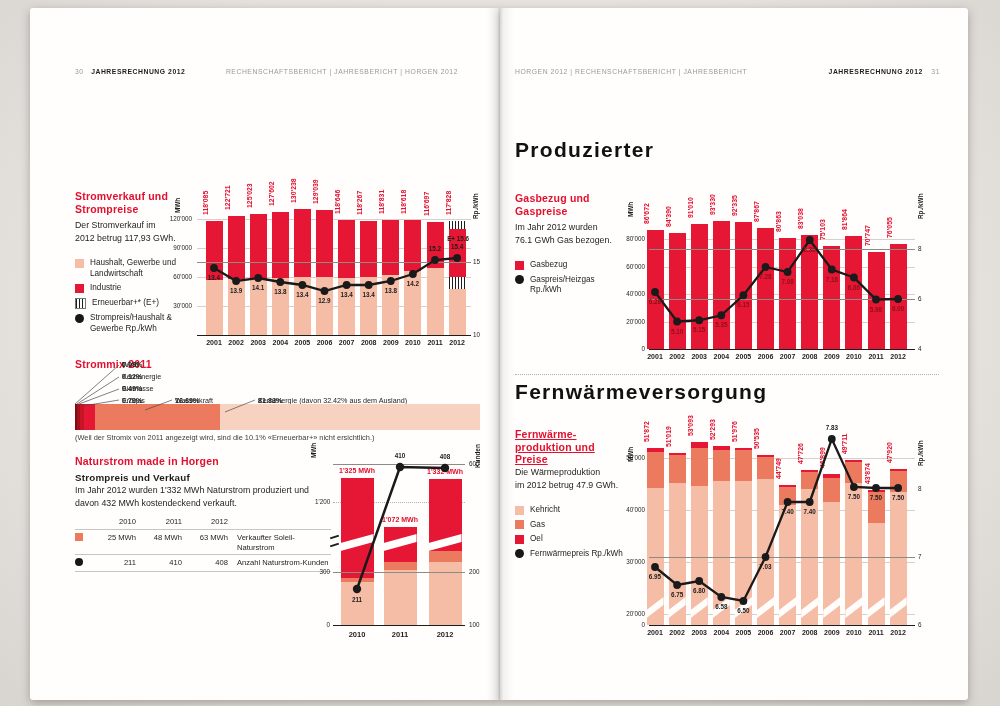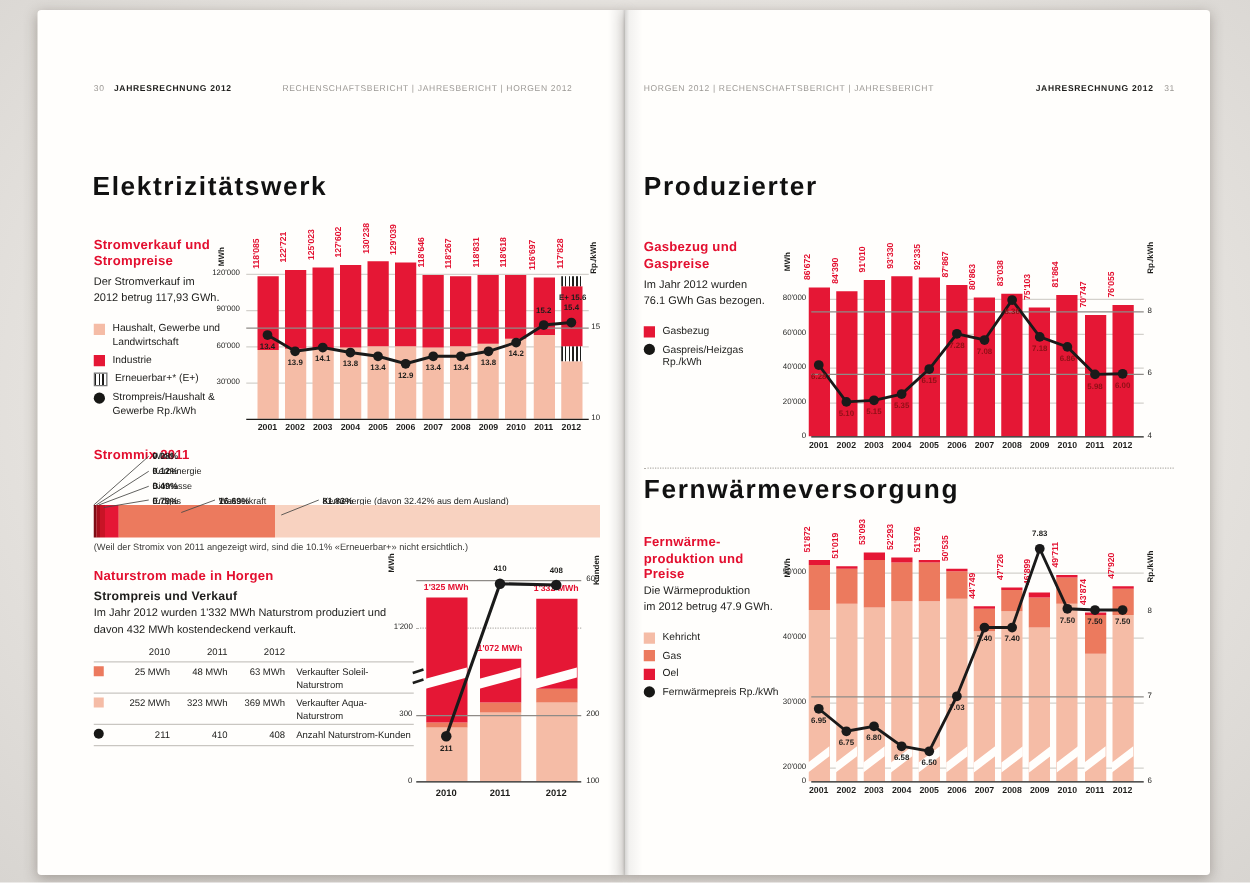--- a/index.html
+++ b/index.html
@@ -83,21 +83,20 @@
 
   <div class="page page-left">
     <div class="pagehead" style="left:45px;top:60px;width:383px;">
       <span>
         <span class="ph-num">30</span>
         <span class="ph-title">JAHRESRECHNUNG 2012</span>
       </span>
       <span>RECHENSCHAFTSBERICHT | JAHRESBERICHT | HORGEN 2012</span>
     </div>
 
-    <h1 class="main-title" style="left:44px;top:130px;">Elektrizitätswerk</h1>
 
     <div class="sec-heading" style="left:45px;top:182px;">Stromverkauf und
 Strompreise</div>
     <p class="intro" style="left:45px;top:211px;width:130px;">Der Stromverkauf im
 2012 betrug 117,93 GWh.</p>
 
     <div class="legend" style="left:45px;top:250px;width:128px;">
       <div class="lg-item">
           <span class="sw pink"></span>
           <span class="lg-label">Haushalt, Gewerbe und Landwirtschaft</span>
@@ -267,27 +266,20 @@
         <span class="tc desc"></span>
       </div>
       <div class="trow">
         <span class="tc swc"><i class="sw salmon"></i></span>
         <span class="tc num">25 MWh</span>
         <span class="tc num">48 MWh</span>
         <span class="tc num">63 MWh</span>
         <span class="tc desc">Verkaufter Soleil-Naturstrom</span>
       </div>
       <div class="trow">
-        <span class="tc swc"><i class="sw pink"></i></span>
-        <span class="tc num">252 MWh</span>
-        <span class="tc num">323 MWh</span>
-        <span class="tc num">369 MWh</span>
-        <span class="tc desc">Verkaufter Aqua-Naturstrom</span>
-      </div>
-      <div class="trow">
         <span class="tc swc"><i class="sw dot"></i></span>
         <span class="tc num">211</span>
         <span class="tc num">410</span>
         <span class="tc num">408</span>
         <span class="tc desc">Anzahl Naturstrom-Kunden</span>
       </div>
     </div>
 
 
     <div class="chart" id="chart-natur" style="left:285px;top:432px;width:180px;height:215px;">
@@ -440,21 +432,21 @@
         <div class="lv gas" style="left: 213.8px; top: 102.5px;">7.18</div>
         <div class="lv gas" style="left: 235.9px; top: 110.5px;">6.86</div>
         <div class="lv gas" style="left: 258px; top: 132.5px;">5.98</div>
         <div class="lv gas" style="left: 280.1px; top: 132px;">6.00</div>
       </div>
 
     <div class="sep-dotted" style="left:15px;top:366px;width:424px;"></div>
 
     <h1 class="main-title" style="left:15px;top:372px;text-align:right;">Fernwärmeversorgung</h1>
 
-    <div class="sec-heading" style="left:15px;top:420px;">Fernwärme-
+    <div class="sec-heading" style="left:15px;top:420px;text-decoration:underline;">Fernwärme-
 produktion und
 Preise</div>
     <p class="intro" style="left:15px;top:458px;width:135px;">Die Wärmeproduktion
 im 2012 betrug 47.9 GWh.</p>
     <div class="legend" style="left:15px;top:497px;width:150px;">
       <div class="lg-item">
           <span class="sw pink"></span>
           <span class="lg-label">Kehricht</span>
         </div>
       <div class="lg-item">

